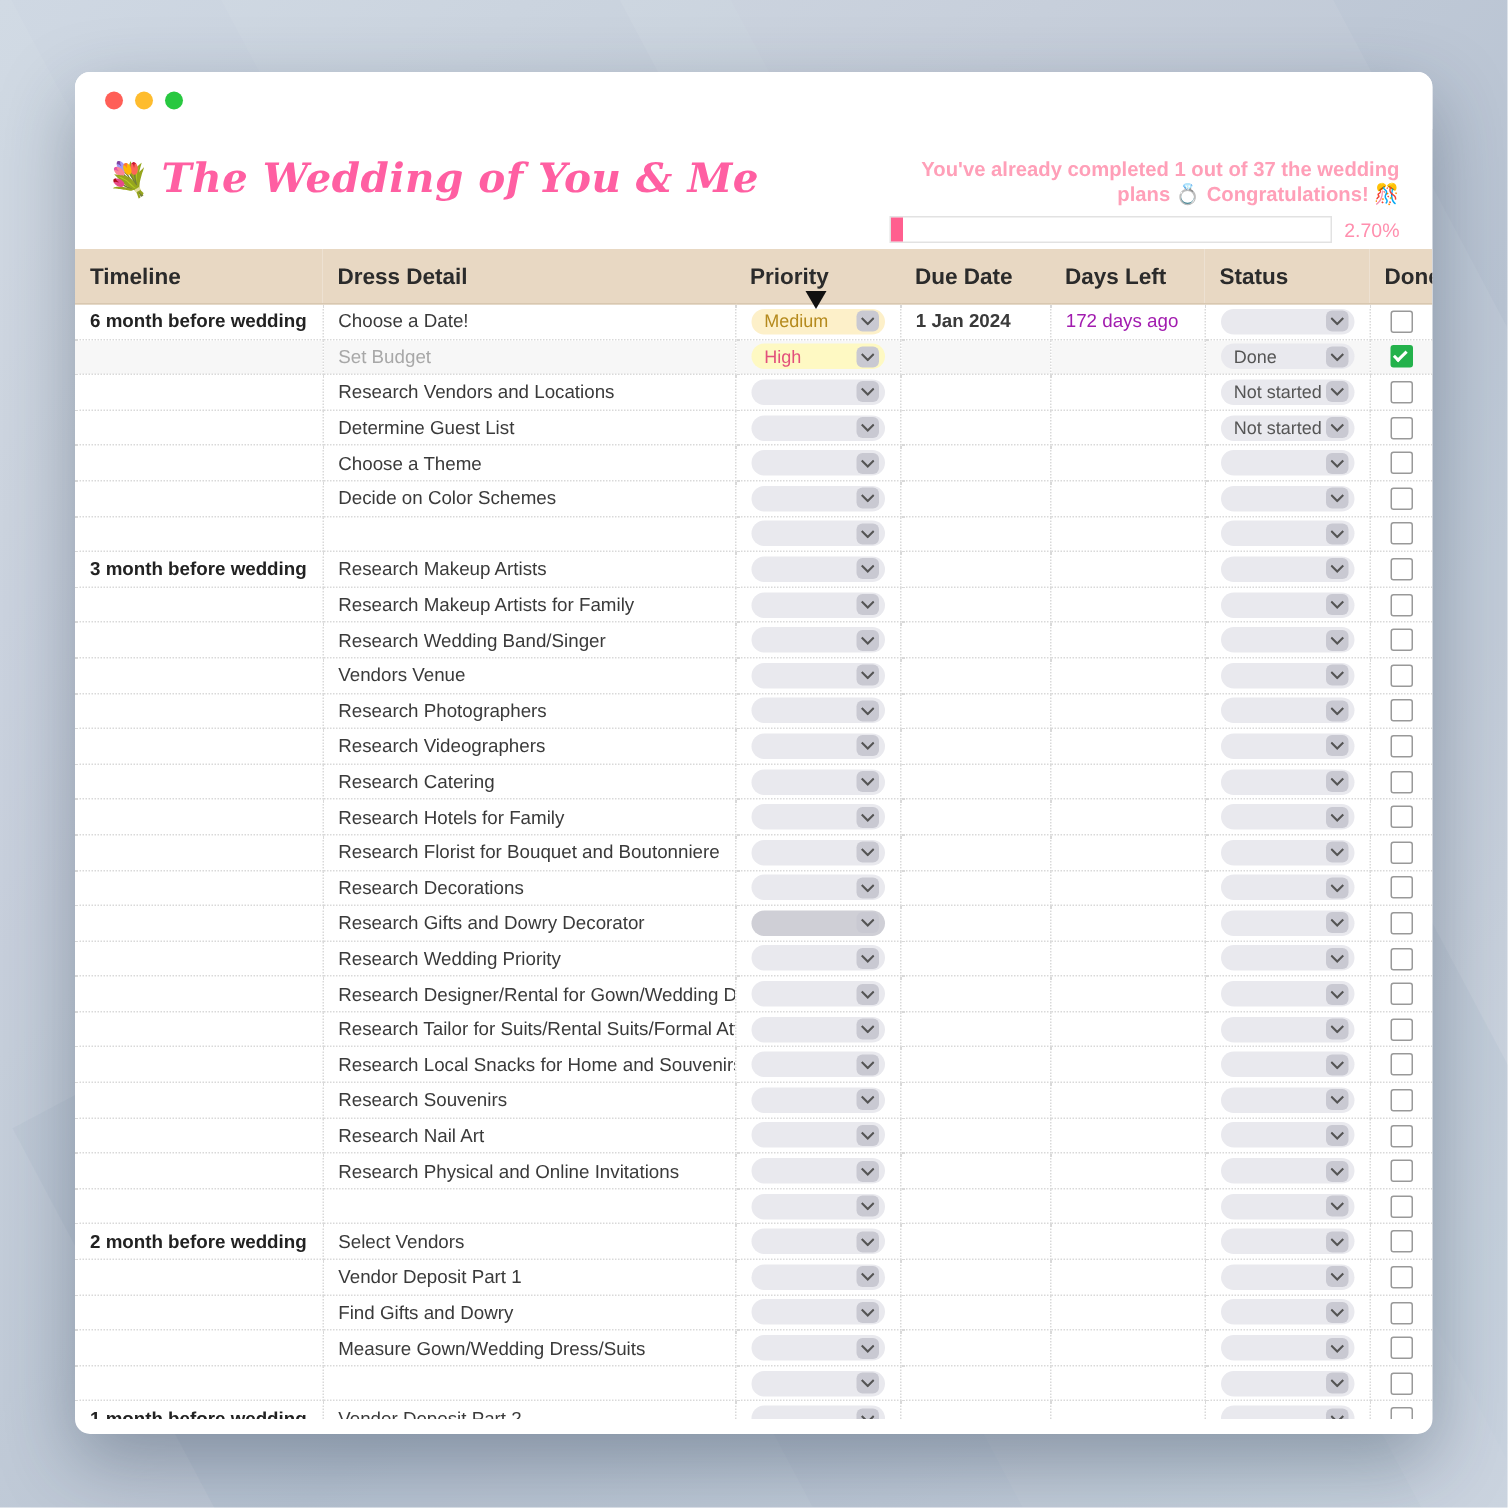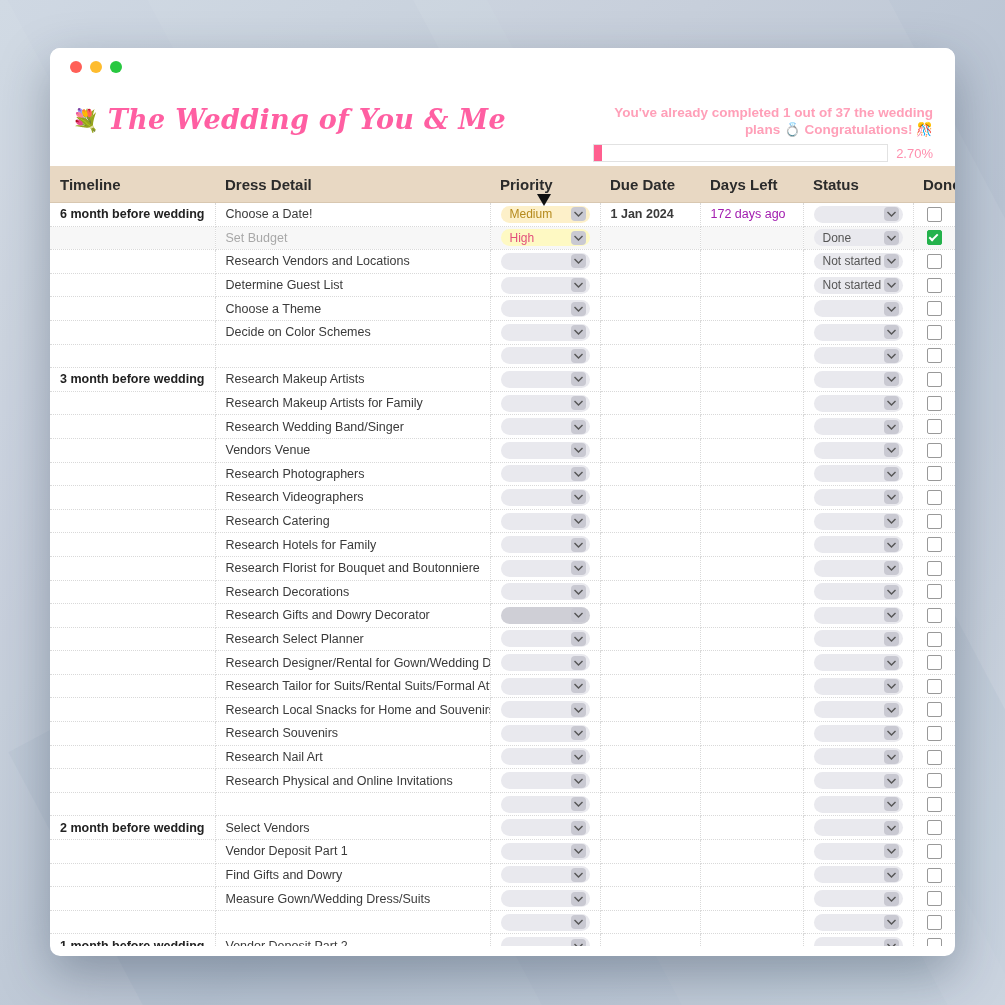--- a/index.html
+++ b/index.html
@@ -627,21 +627,21 @@
                   <svg width="9" height="6" viewBox="0 0 9 6">
                     <path d="M0.5 1 L4.5 5 L8.5 1" fill="none" stroke="#555" stroke-width="1.4"></path>
                   </svg>
                 </span>
               </div>
             </td>
             <td class="donecell"><span class="chk"></span></td>
           </tr>
           <tr>
             <td class="timeline"></td>
-            <td class="plan">Research Select Planner</td>
+            <td class="plan">Research Wedding Priority</td>
             <td class="priority">
               <div class="pill empty">
                 <span></span>
                 <span class="caret">
                   <svg width="9" height="6" viewBox="0 0 9 6">
                     <path d="M0.5 1 L4.5 5 L8.5 1" fill="none" stroke="#555" stroke-width="1.4"></path>
                   </svg>
                 </span>
               </div>
             </td>

